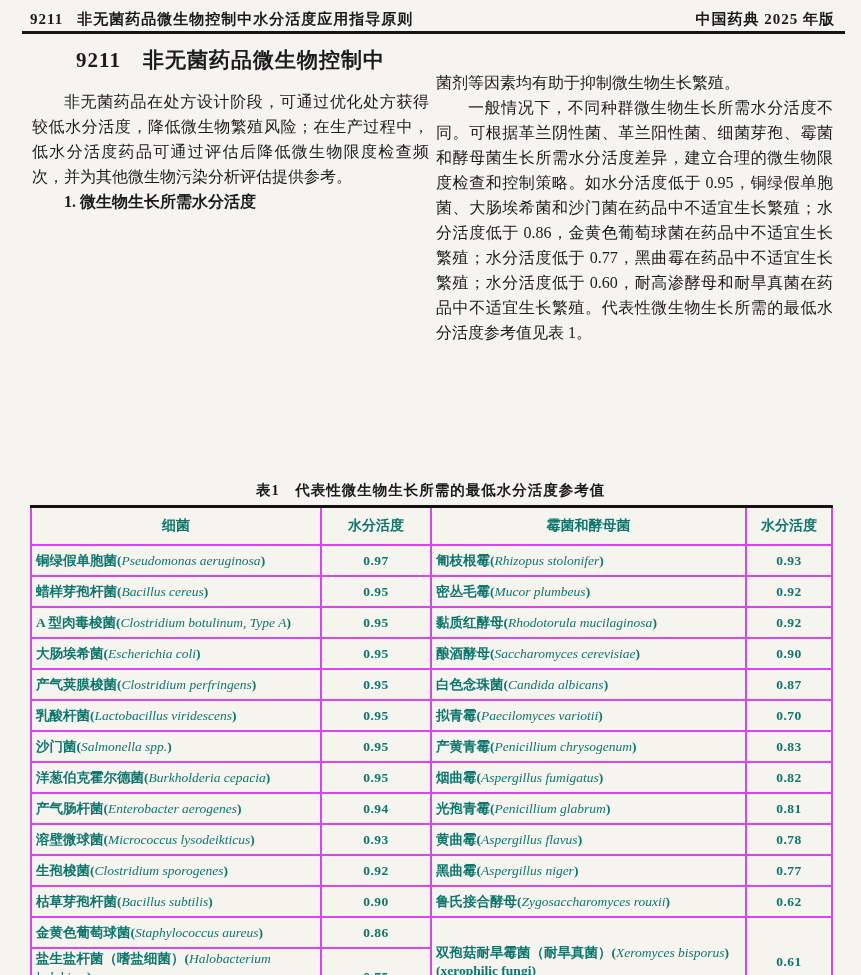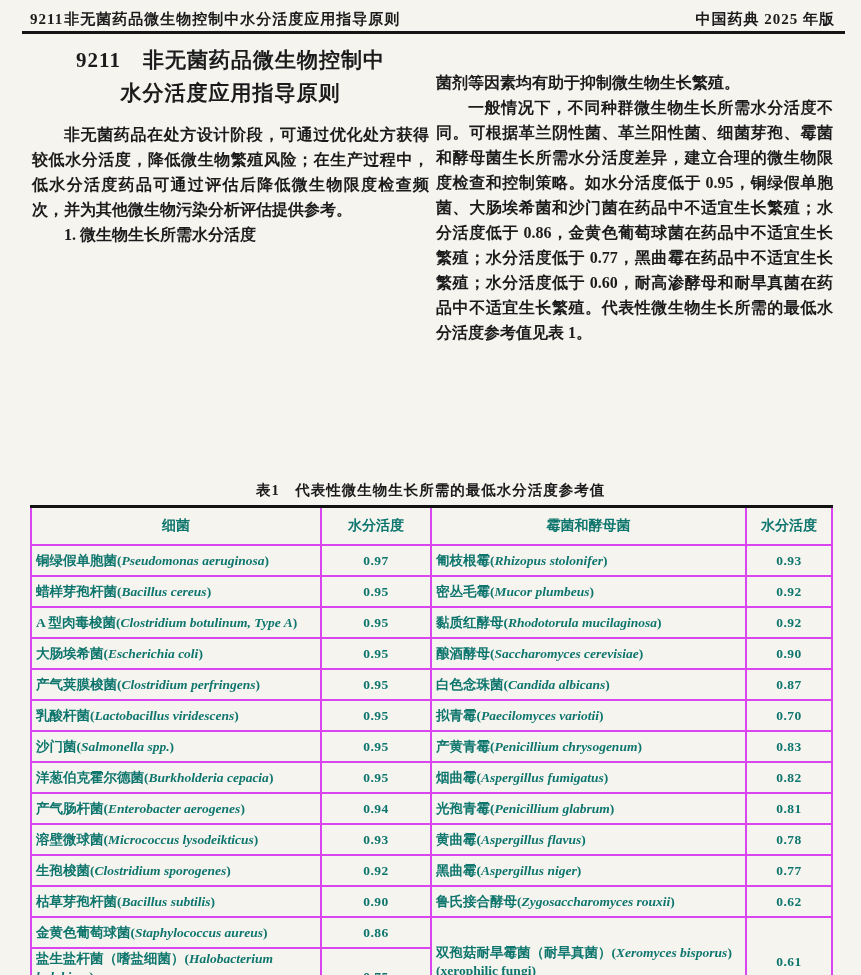--- a/index.html
+++ b/index.html
@@ -7,36 +7,36 @@
     width:861px;height:975px;position:relative;overflow:hidden;
     background:#f5f4ef;
     font-family:"Liberation Serif","DejaVu Serif",serif;
     color:#1b1b1b;
   }
   .page-header{
     position:absolute;top:10px;left:30px;right:26px;
     display:flex;justify-content:space-between;align-items:baseline;
     font-size:15px;font-weight:700;letter-spacing:1px;
   }
-  .page-header .chap-no{margin-right:1px;}
+  .page-header .chap-no{margin-right:14px;}
   .header-rule{
     position:absolute;top:31px;left:22px;right:16px;height:3px;
     background:#151515;border:none;
   }
   .col{position:absolute;width:397px;text-align:justify;}
   .col-left{left:32px;top:36px;}
   .col-right{left:436px;top:70px;}
   .doc-title{
     text-align:center;font-weight:700;font-size:21px;line-height:33px;
     margin:8px 0 12px 0;letter-spacing:1px;
   }
   .doc-title .t1{display:block;}
   .doc-title .t2{display:block;}
   .para{
-    font-size:16px;line-height:25px;font-weight:700;
+    font-size:16px;line-height:25px;font-weight:400;
     text-indent:2em;margin:0;
   }
   .para.no-indent{text-indent:0;}
   .sec-heading{
     font-size:16px;line-height:25px;font-weight:700;
     text-indent:2em;margin:0;
   }
   .table-caption{
     position:absolute;left:30px;width:801px;top:481px;
     text-align:center;font-size:14.5px;font-weight:700;letter-spacing:1px;
@@ -50,38 +50,37 @@
   }
   table.aw-table th, table.aw-table td{
     border:2px solid #d946ef;vertical-align:middle;
     font-size:13.5px;color:#0f766e;
   }
   table.aw-table th{
     height:34px;font-weight:700;text-align:center;font-size:14px;
   }
   table.aw-table td{height:27px;padding:1px 4px;}
   td.org{text-align:left;padding-left:8px;font-weight:600;line-height:18px;}
-  td.org i{font-weight:700;font-family:"Liberation Serif","DejaVu Serif",serif;}
+  td.org i{font-weight:400;font-family:"Liberation Serif","DejaVu Serif",serif;}
   td.aw{text-align:center;font-weight:600;letter-spacing:0.5px;}
 </style>
 </head>
 <body>
 
 <div class="page-header">
   <div>
     <span class="chap-no">9211</span><span>非无菌药品微生物控制中水分活度应用指导原则</span>
   </div>
   <div>中国药典 2025 年版</div>
 </div>
 <div class="header-rule"></div>
 
 <div class="col col-left">
   <div class="doc-title">
     <span class="t1">9211　非无菌药品微生物控制中</span>
-    <span class="t2">水分活度应用指导原则</span>
   </div>
   <p class="para">非无菌药品在处方设计阶段，可通过优化处方获得较低水分活度，降低微生物繁殖风险；在生产过程中，低水分活度药品可通过评估后降低微生物限度检查频次，并为其他微生物污染分析评估提供参考。</p>
   <p class="sec-heading">1. 微生物生长所需水分活度</p>
 </div>
 
 <div class="col col-right">
   <p class="para no-indent">菌剂等因素均有助于抑制微生物生长繁殖。</p>
   <p class="para">一般情况下，不同种群微生物生长所需水分活度不同。可根据革兰阴性菌、革兰阳性菌、细菌芽孢、霉菌和酵母菌生长所需水分活度差异，建立合理的微生物限度检查和控制策略。如水分活度低于 0.95，铜绿假单胞菌、大肠埃希菌和沙门菌在药品中不适宜生长繁殖；水分活度低于 0.86，金黄色葡萄球菌在药品中不适宜生长繁殖；水分活度低于 0.77，黑曲霉在药品中不适宜生长繁殖；水分活度低于 0.60，耐高渗酵母和耐旱真菌在药品中不适宜生长繁殖。代表性微生物生长所需的最低水分活度参考值见表 1。</p>
 </div>
 

